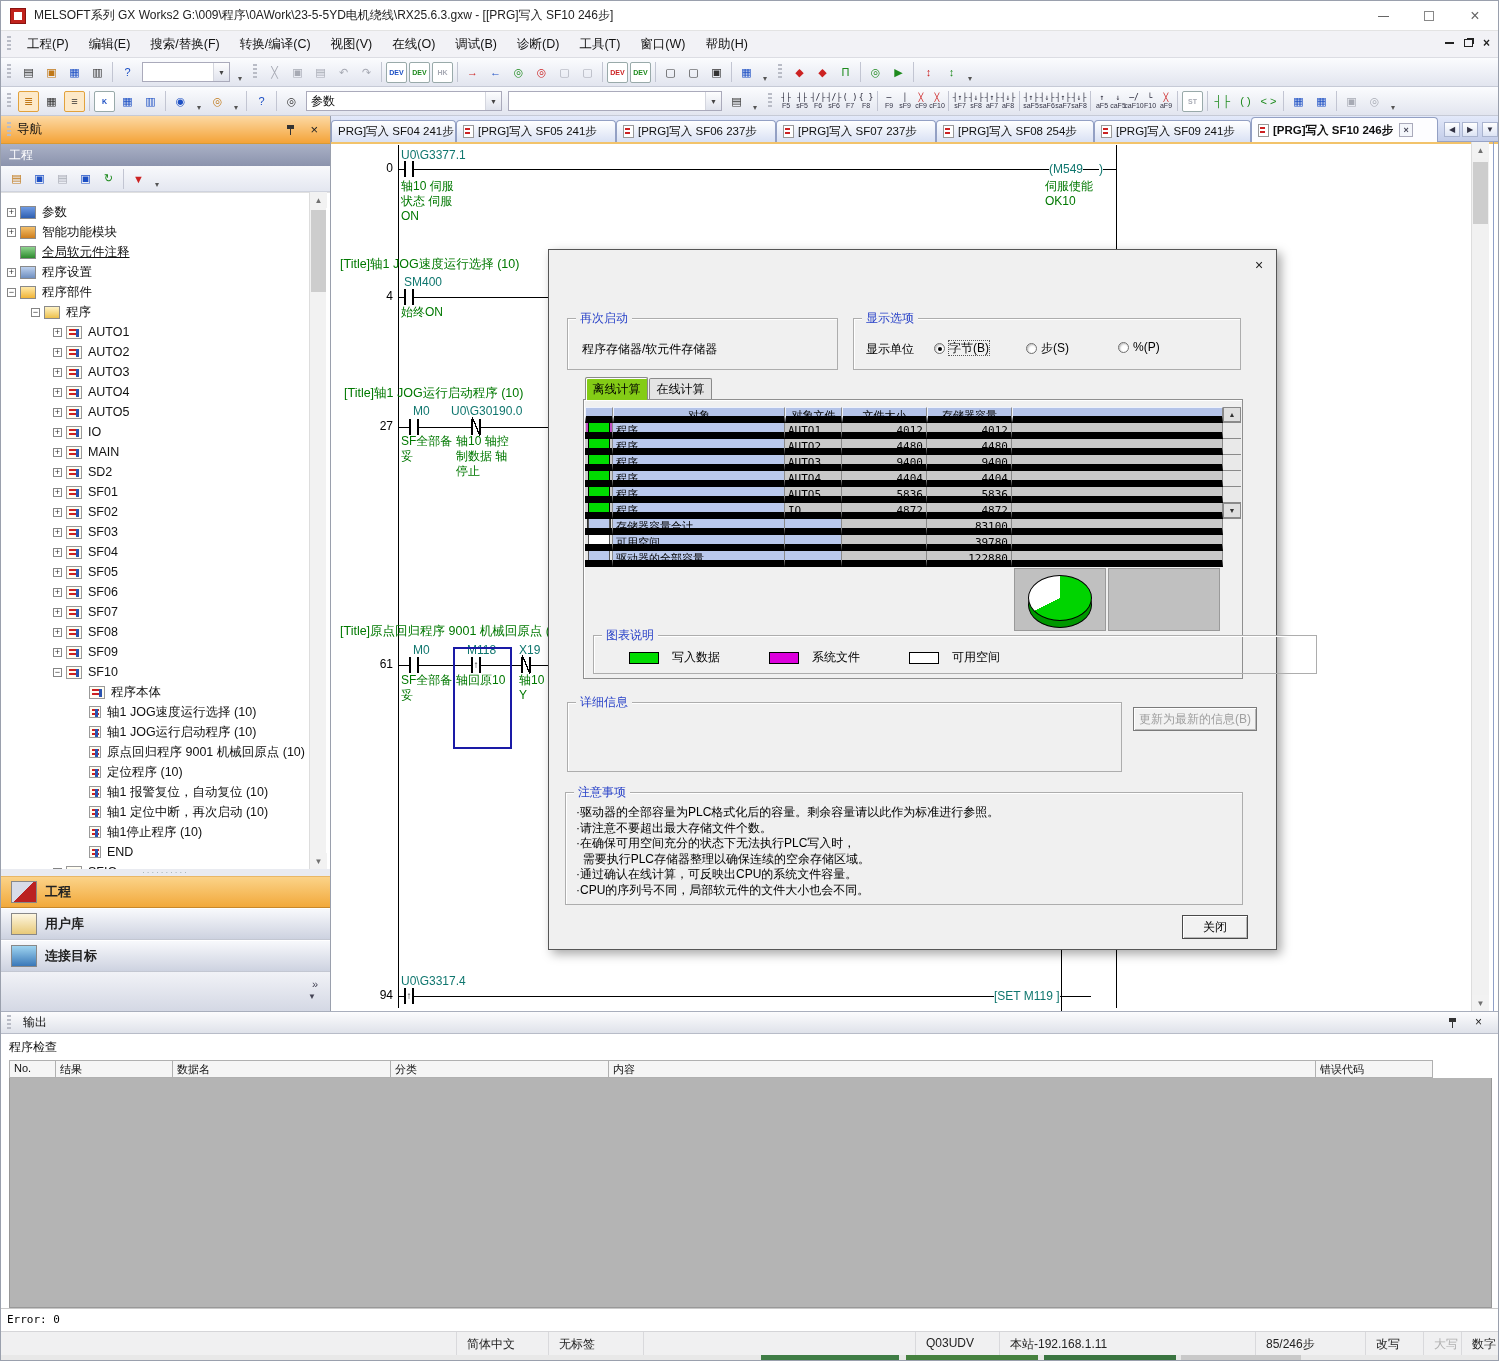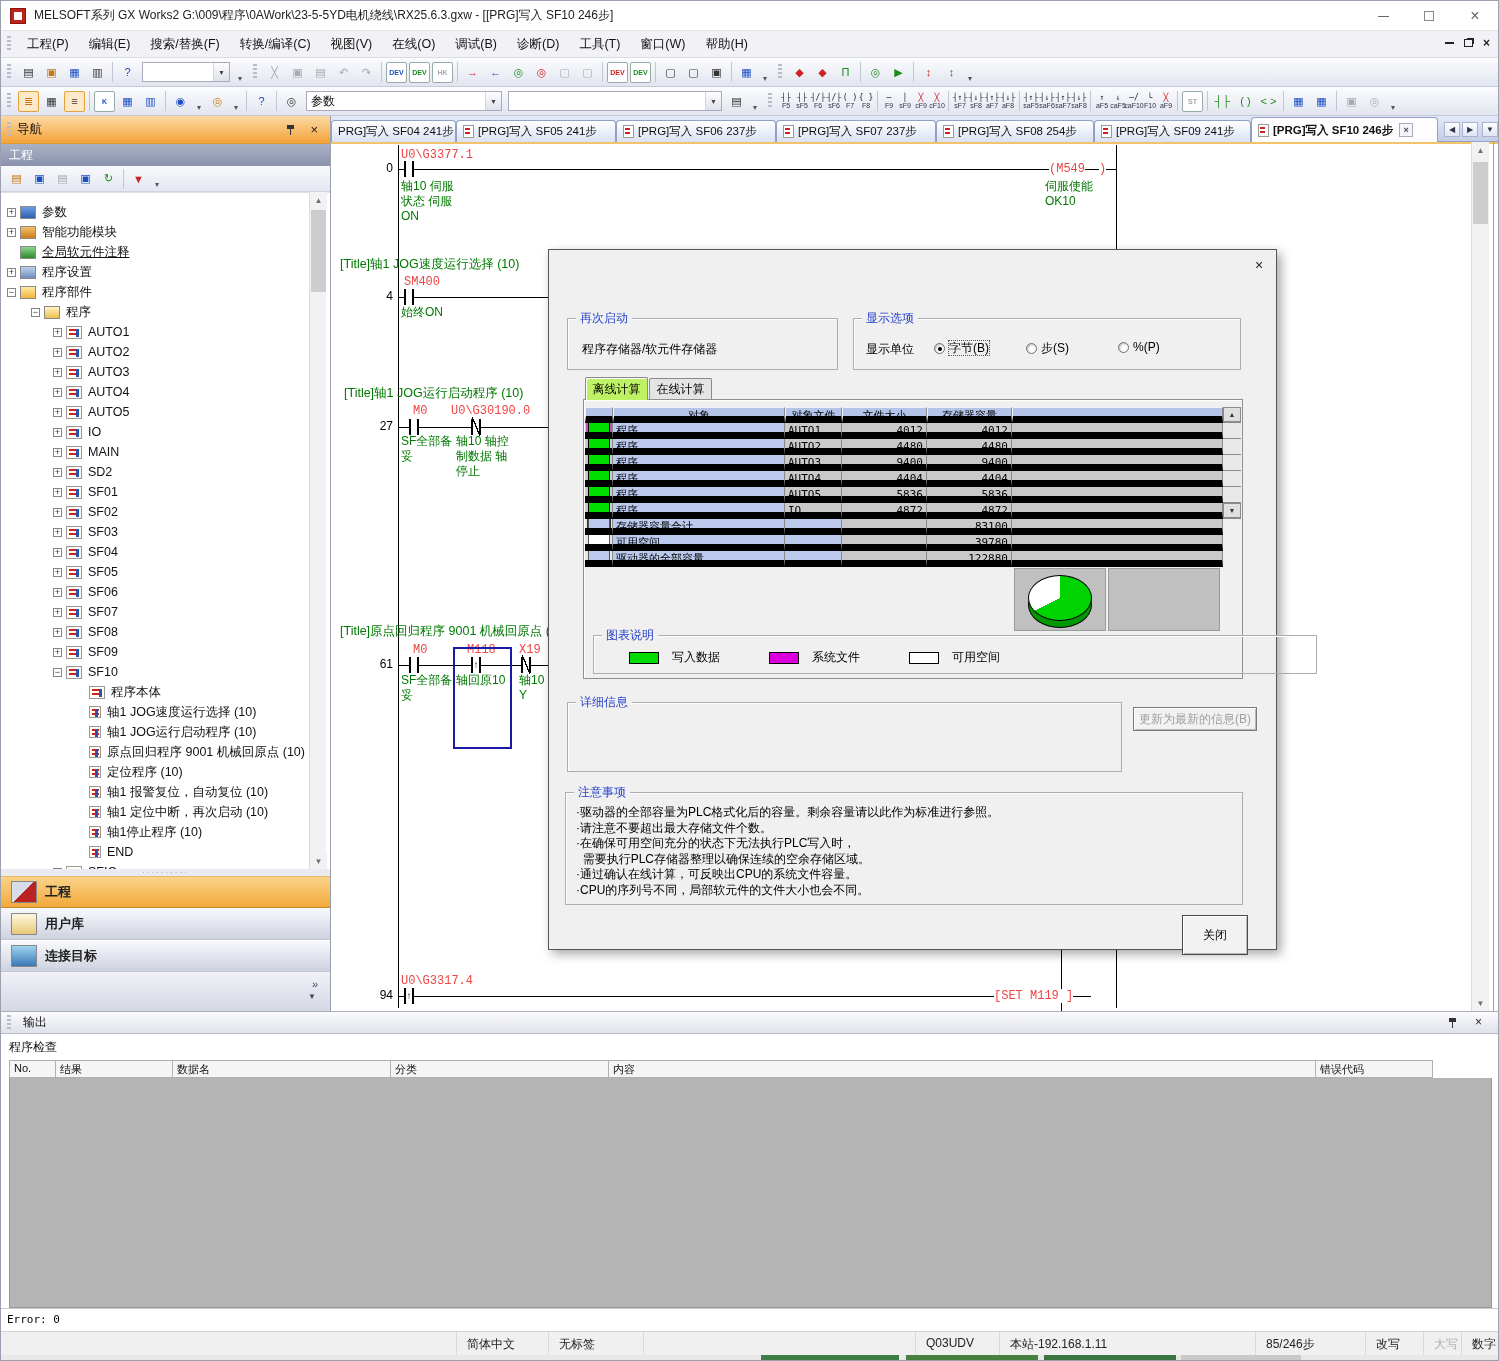--- a/index.html
+++ b/index.html
@@ -85,41 +85,41 @@
   .tab .ic::before{content:"";position:absolute;left:1px;top:2px;width:5px;height:2px;background:#c22;box-shadow:0 4px 0 #c22}
   .tab .x{margin-left:6px;width:14px;height:14px;border:1px solid #aab;background:#f4f6fb;color:#445;font-size:9px;line-height:12px;text-align:center}
   .tbtn{position:absolute;top:6px;width:16px;height:15px;font-size:8px;color:#334;display:flex;align-items:center;justify-content:center;border:1px solid #aab4cf;background:linear-gradient(#fff,#dde4f4)}
   #canvas{position:absolute;left:0;top:26px;width:1169px;height:869px;background:#fff;overflow:hidden}
   #canvas .topline{position:absolute;left:0;top:0;width:100%;height:2px;background:#f2c36b}
   .wire{position:absolute;height:1px;background:#000}
   .vline{position:absolute;width:1px;background:#000}
   .ct{position:absolute;width:10px;height:16px;border-left:2px solid #000;border-right:2px solid #000;background:#fff}
   .ct.up::after{content:"↑";position:absolute;left:0;top:1px;width:6px;font-size:10px;line-height:13px;color:#000;text-align:center}
   .ct.nc::before{content:"";position:absolute;left:-1px;top:-2px;width:8px;height:19px;background:linear-gradient(to top right,transparent 46%,#000 46%,#000 55%,transparent 55%)}
-  .dev{position:absolute;font-family:Liberation Mono, monospace;font-size:12px;color:#ef4444;white-space:nowrap}
+  .dev{position:absolute;font-family:Liberation Sans, sans-serif;font-size:12px;color:#0f766e;white-space:nowrap}
   .cmt{position:absolute;font-size:12px;line-height:15px;color:#007800;white-space:pre-line}
   .ltitle{position:absolute;font-size:12.5px;color:#007800;white-space:nowrap}
   .rnum{position:absolute;left:18px;width:44px;text-align:right;font-size:12px;color:#000}
   .selbox{position:absolute;border:2px solid #1a1aa6}
   #cscroll{position:absolute;left:1140px;top:0;width:18px;height:869px;background:#f1f1f1;border-left:1px solid #ddd}
   #cframe{position:absolute;left:1162px;top:0;width:1px;height:869px;background:#8fa0c8}
   
   #dialog{position:absolute;left:547px;top:248px;width:729px;height:701px;background:#f0f0f0;border:1px solid #565656;box-shadow:4px 4px 10px rgba(0,0,0,.35);z-index:50}
   #dlg-title{position:absolute;left:0;top:0;width:100%;height:30px;background:#fff;font-size:12.5px;color:#111;display:flex;align-items:center;padding-left:11px}
   #dlg-x{position:absolute;right:8px;top:6px;width:18px;height:18px;text-align:center;font-size:14px;line-height:18px;color:#222}
   #dlg-head{position:absolute;left:21px;top:35px;width:681px;height:19px;background:linear-gradient(90deg,#3f63ae,#cfdaf2);color:#fff;font-weight:bold;font-size:13px;line-height:19px;padding-left:13px}
   .gb{position:absolute;border:1px solid #adadad;box-shadow:inset 1px 1px 0 #fff}
   .gb>.gl{position:absolute;left:8px;top:-8px;background:#f0f0f0;padding:0 4px;font-size:12px;color:#2a43c8;line-height:14px}
   .dtxt{font-size:12px;color:#000}
   .radio{display:inline-block;width:11px;height:11px;border-radius:50%;background:#fff;border:1px solid #6f6f6f;box-shadow:inset 1px 1px 2px #bbb;vertical-align:-2px;margin-right:4px;position:relative}
   .radio.sel::after{content:"";position:absolute;left:3px;top:3px;width:4px;height:4px;background:#000;border-radius:50%}
   .ropt{position:absolute;font-size:12px;color:#000;white-space:nowrap}
   .ropt .lbl.foc{outline:1px dotted #555}
   .dtab{position:absolute;height:22px;font-size:12px;display:flex;align-items:center;justify-content:center;border:1px solid #8a8a8a;border-bottom:none;background:#e4e4e4;color:#000;border-radius:2px 2px 0 0}
-  .dtab.active{background:#bef264;height:23px;z-index:2;box-shadow:inset 1px 1px 0 #fff}
+  .dtab.active{background:#84cc16;height:23px;z-index:2;box-shadow:inset 1px 1px 0 #fff}
   #dlg-pane{position:absolute;left:34px;top:149px;width:660px;height:280px;border:1px solid #8f8f8f;background:#f0f0f0;box-shadow:inset 1px 1px 0 #fff}
   #mtab{position:absolute;left:36px;top:157px;font-size:11px}
   .mrow{display:flex}
   .mcell{border-right:1px solid #8a8a8a;border-bottom:7px solid #000000;height:16px;line-height:15px;overflow:hidden;white-space:nowrap;flex:none}
   .mhead{background:#b4c3e8;text-align:center;border-top:1px solid #eef2fc;border-left:1px solid #eef2fc;font-size:11px}
   .cobj{background:#bac9ec;padding-left:3px}
   .cdat{background:#c9c9c9;font-family:"DejaVu Sans Mono",monospace;padding:0 3px}
   .num{text-align:right}
   .sw{background:#c9c9c9;display:flex;align-items:center;justify-content:center}
   #mtab .vsb{width:18px;background:#e9e9e9;border-bottom:1px solid #8a8a8a;position:relative}
@@ -936,16 +936,16 @@
     <div class="gb" style="left:18px;top:452px;width:555px;height:70px;background:#f0f0f0">
       <span class="gl">详细信息</span>
     </div>
     <div class="btn disabled" style="left:584px;top:457px;width:124px;height:24px">更新为最新的信息(B)</div>
 
     <div class="gb" style="left:16px;top:542px;width:678px;height:113px">
       <span class="gl">注意事项</span>
       <div id="notes-lines"><div>·驱动器的全部容量为PLC格式化后的容量。剩余容量请以此作为标准进行参照。</div><div>·请注意不要超出最大存储文件个数。</div><div>·在确保可用空间充分的状态下无法执行PLC写入时，</div><div>  需要执行PLC存储器整理以确保连续的空余存储区域。</div><div>·通过确认在线计算，可反映出CPU的系统文件容量。</div><div>·CPU的序列号不同，局部软元件的文件大小也会不同。</div></div>
     </div>
 
-    <div class="btn" style="left:633px;top:665px;width:66px;height:40px;border-color:#4a4a4a">关闭</div>
+    <div class="btn" style="left:633px;top:665px;width:66px;height:24px;border-color:#4a4a4a">关闭</div>
   </div>
 
 </div>
 
 </body></html>

